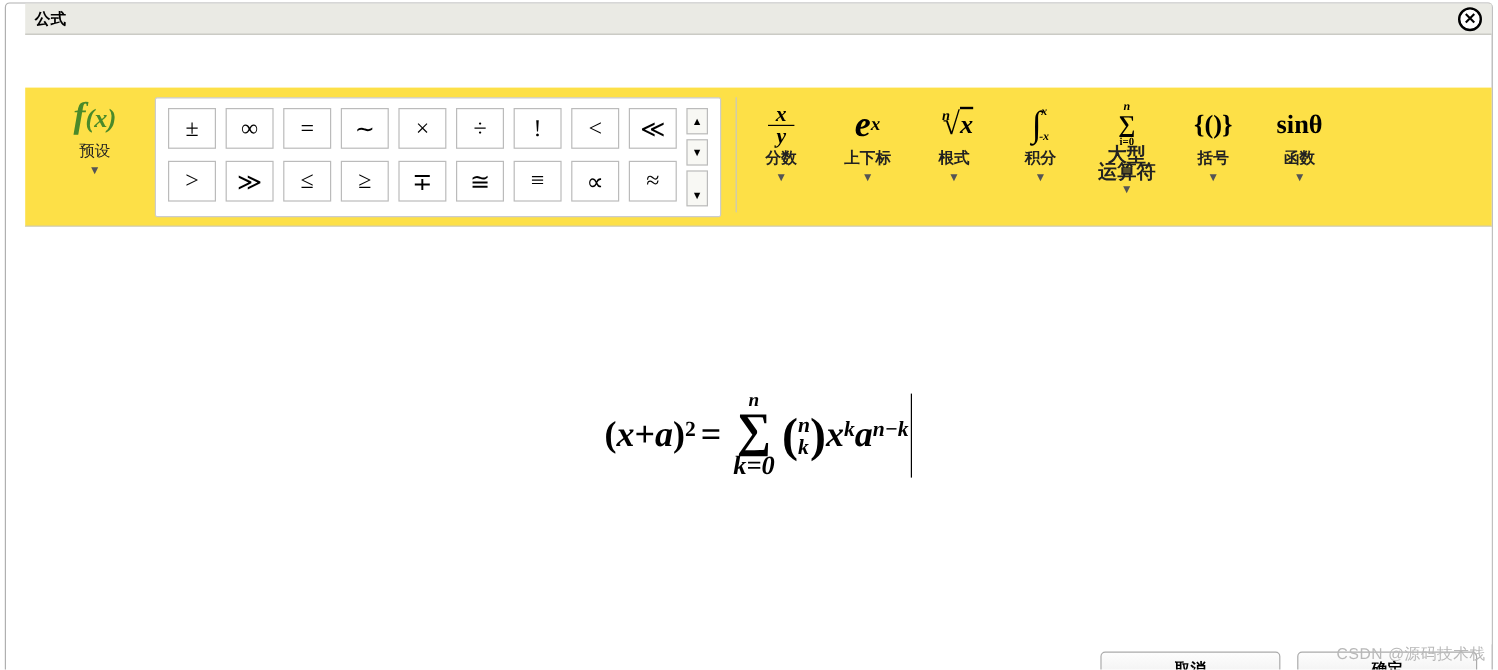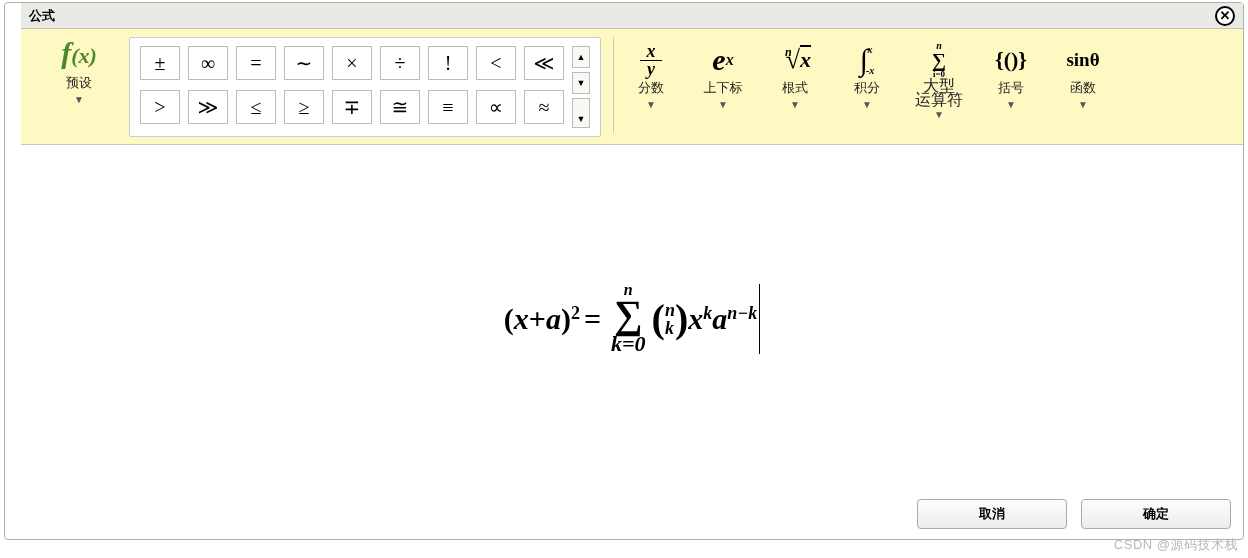--- a/index.html
+++ b/index.html
@@ -38,25 +38,26 @@
     display: flex;
     align-items: center;
     justify-content: center;
     font-weight: bold;
     font-size: 13px;
     cursor: pointer;
     background: #fff;
   }
   .toolbar {
     height: 116px;
-    background: #fef9c3;
+    background: #fde047;
     border-bottom: 1px solid #c8c8c0;
     display: flex;
     align-items: flex-start;
     padding: 8px 14px 4px 14px;
+    margin-top: 44px;
   }
   .tool-preset {
     width: 88px;
     text-align: center;
   }
   .tool-preset .fx {
     font-family: "Times New Roman", serif;
     font-style: italic;
     font-size: 30px;
     font-weight: bold;
@@ -159,22 +160,22 @@
   .struct-icon.subsup .x { font-size: 16px; vertical-align: super; }
   .struct-icon.root { font-style: normal; }
   .struct-icon.root .n { font-size: 12px; font-style: italic; vertical-align: super; position: relative; left: 6px; top: -8px; }
   .struct-icon.root .x { font-style: italic; font-size: 22px; }
   .struct-icon.int { font-style: normal; font-size: 30px; }
   .struct-icon.int .lim { font-size: 10px; font-style: italic; position: relative; }
   .struct-icon.sum { flex-direction: column; font-style: normal; font-size: 20px; line-height: 14px; }
   .struct-icon.sum .over { font-size: 10px; font-style: italic; }
   .struct-icon.sum .under { font-size: 9px; }
   .struct-icon.brack { font-style: normal; font-weight: bold; font-size: 22px; }
-  .struct-icon.func { font-style: normal; font-weight: bold; font-size: 19px; }
-  .struct-item .tool-label { margin-top: 0px; }
+  .struct-icon.func { font-style: normal; font-weight: bold; font-size: 22px; }
+  .struct-item .tool-label { margin-top: 0px; font-weight: bold; }
   .struct-item.large .tool-label { font-size: 16px; line-height: 14px; }
   .editor {
     width: 100%;
     height: 348px;
     background: #fff;
     display: flex;
     align-items: center;
     justify-content: center;
     position: relative;
   }

